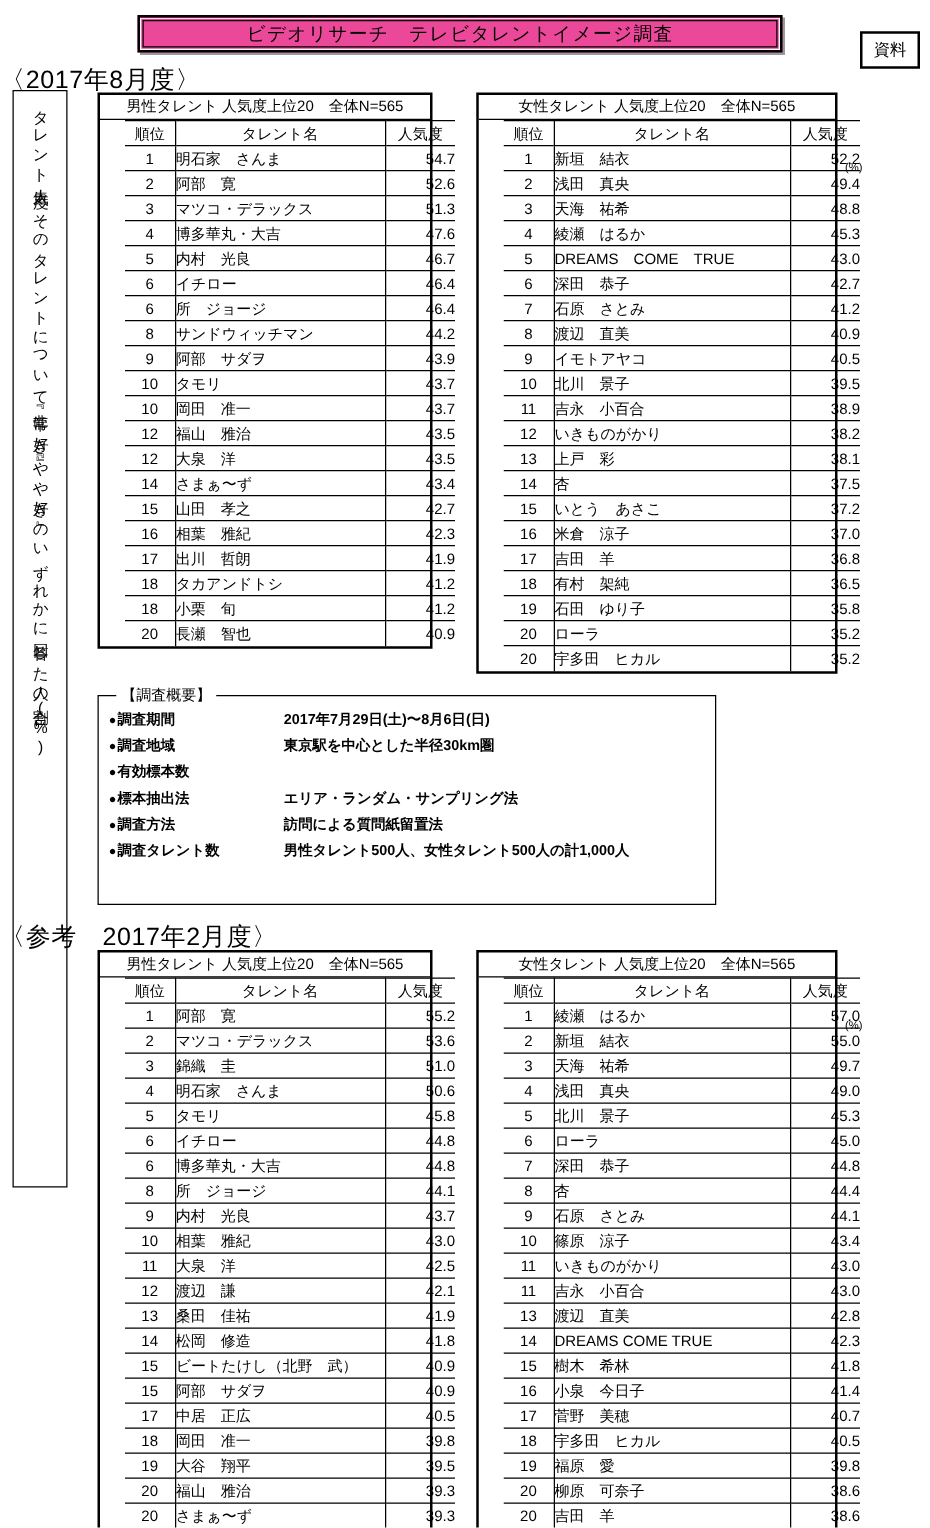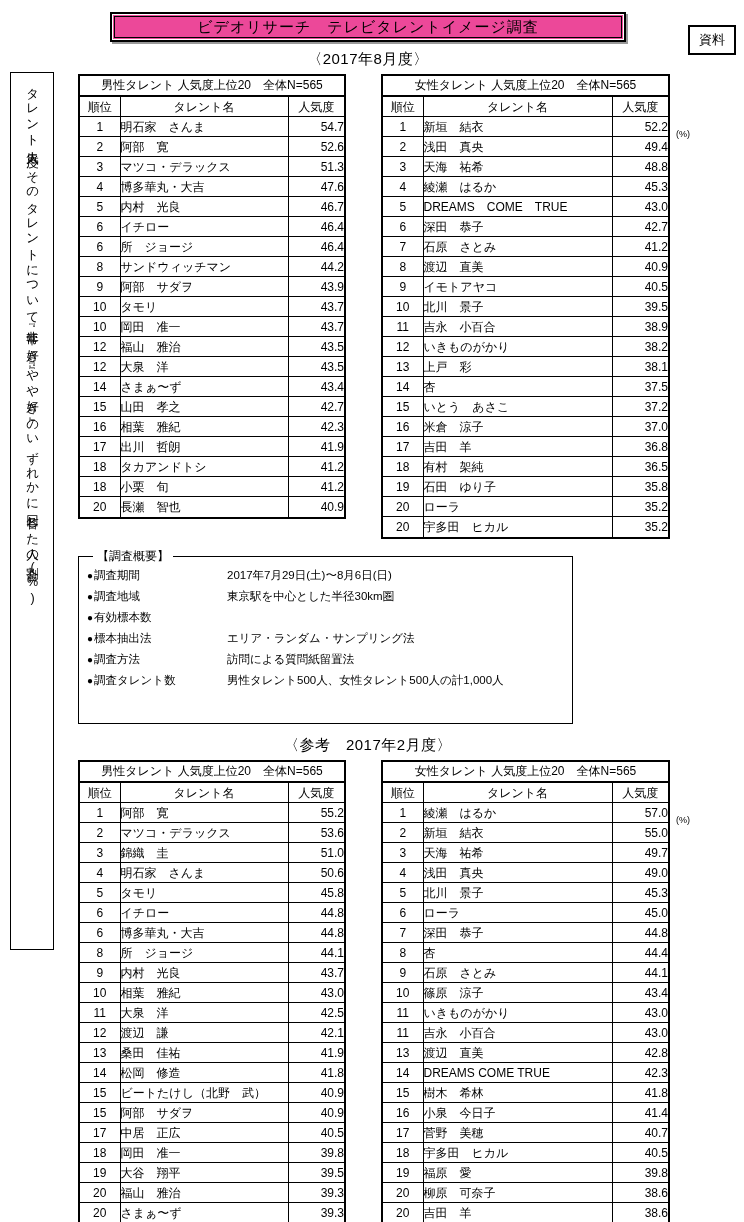--- a/index.html
+++ b/index.html
@@ -47,22 +47,22 @@
     width: 48px; height: 30px;
     border: 2px solid #000;
     display: flex; align-items: center; justify-content: center;
     background: #fff;
     font-size: 13px;
   }
 
   
   .section-heading {
     position: absolute;
-    width: 736px; text-align: center;
-    font-size: 15px;
+    width: 736px; 
+    font-size: 20px;
     letter-spacing: 0.5px;
   }
   #sec-aug { top: 50px; }
   #sec-feb { top: 736px; }
 
   
   .side-note {
     position: absolute;
     left: 10px; top: 72px;
     width: 44px; height: 878px;
@@ -93,20 +93,21 @@
     height: 20px;
     border-bottom: 1px solid #000;
     display: flex; align-items: center; justify-content: center;
     font-size: 12px;
     white-space: nowrap;
   }
   table.grid {
     border-collapse: collapse;
     width: 100%;
     table-layout: fixed;
+    margin-left: 20px;
   }
   table.grid th, table.grid td {
     border: 1px solid #000;
     font-size: 12px;
     font-weight: normal;
     height: 20px;
     padding: 0;
     line-height: 18px;
     white-space: nowrap;
     overflow: hidden;
@@ -137,20 +138,21 @@
   .overview-legend {
     position: absolute;
     left: 14px; top: -9px;
     background: #fff;
     padding: 0 4px;
     font-size: 12px;
     white-space: nowrap;
   }
   .ov-list {
     padding: 11px 0 0 8px;
+    font-weight: bold;
   }
   .ov-row {
     display: flex;
     align-items: baseline;
     height: 21px;
     font-size: 11.5px;
   }
   .ov-label {
     width: 140px;
     flex: 0 0 140px;

